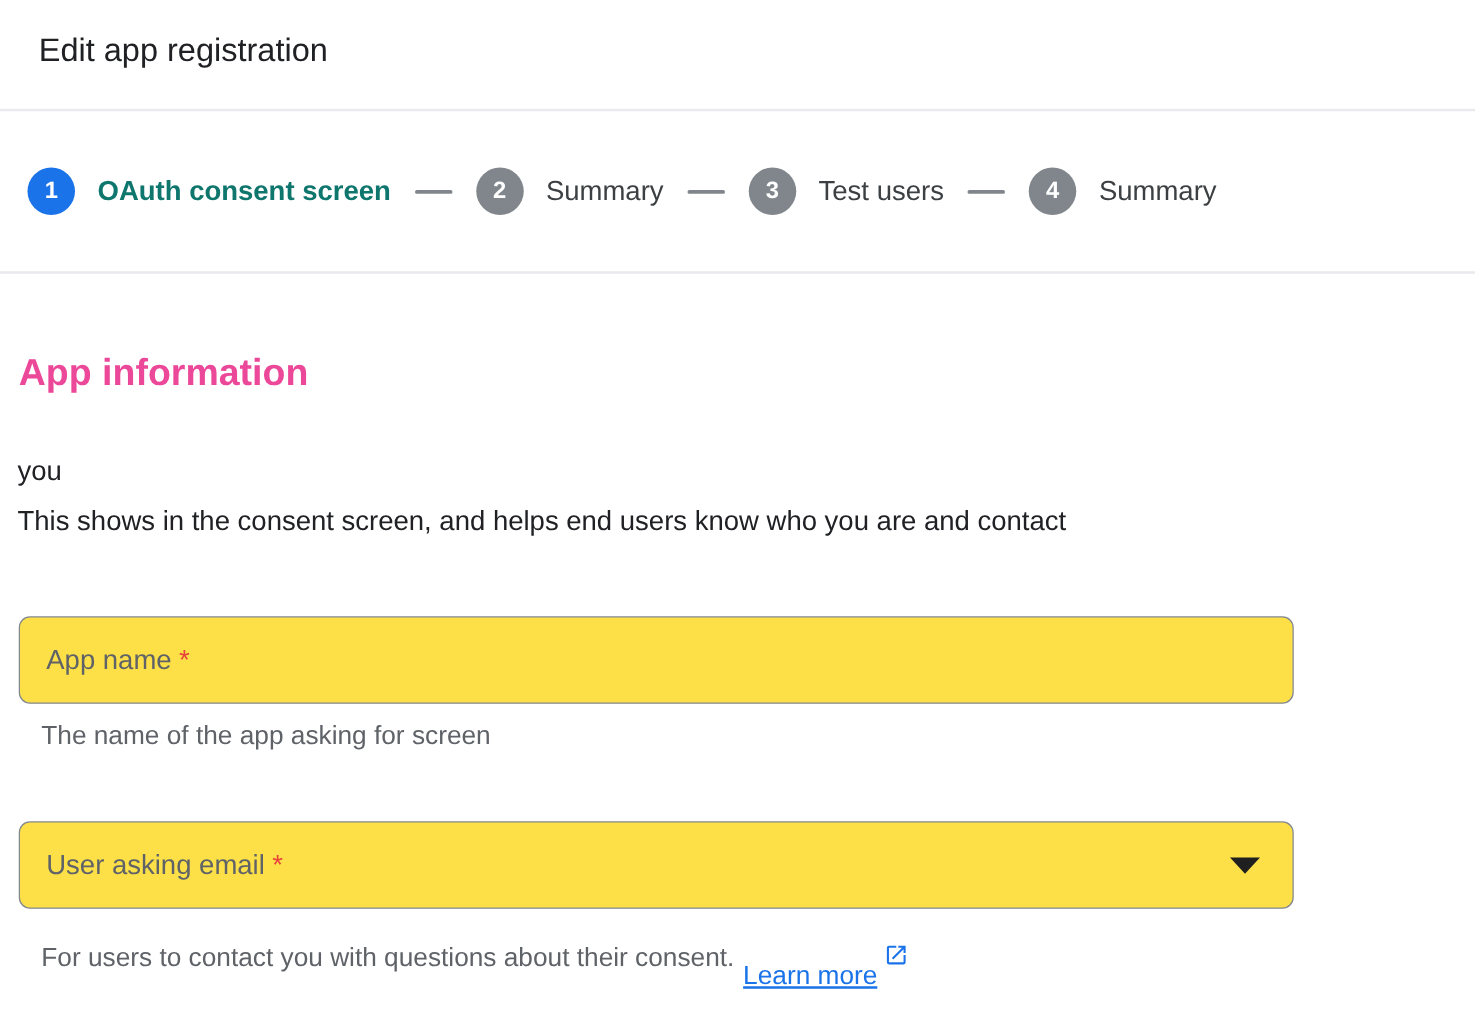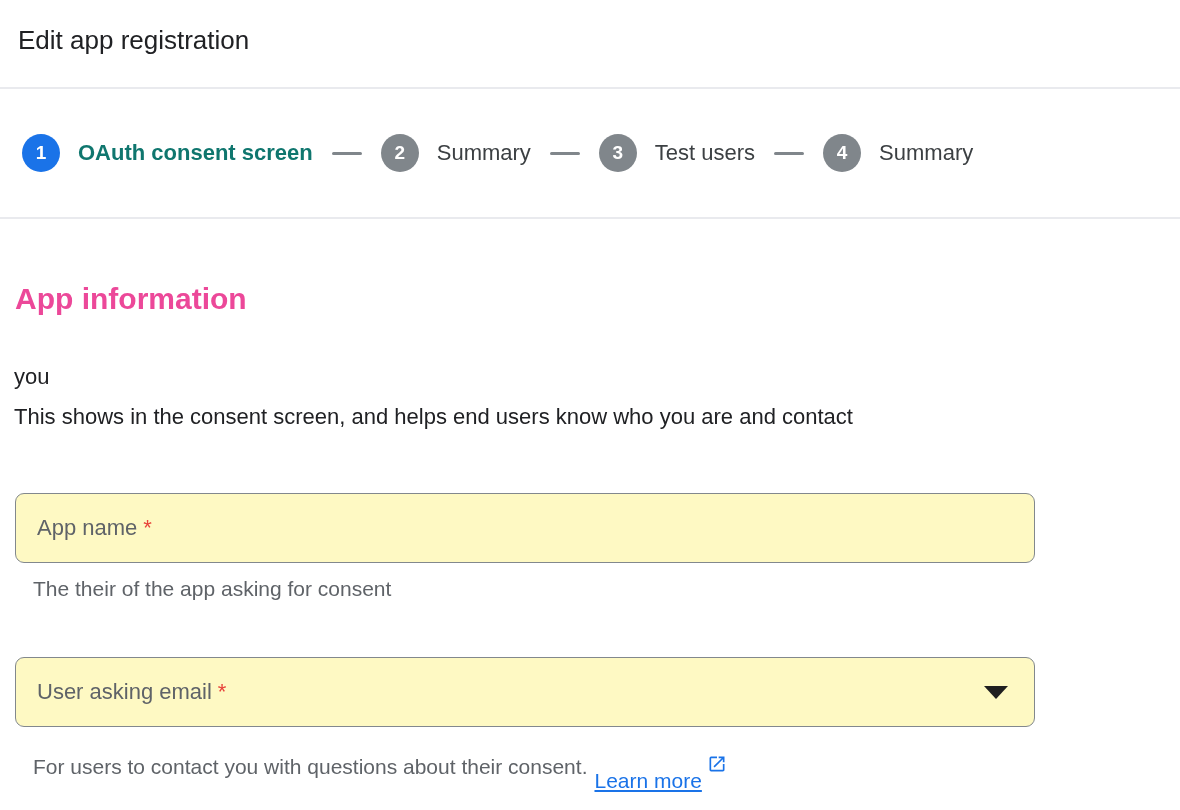--- a/index.html
+++ b/index.html
@@ -8,21 +8,21 @@
     background: #ffffff;
   }
   body {
     width: 1180px;
     height: 810px;
     font-family: "Liberation Sans", sans-serif;
     color: #202124;
     overflow: hidden;
   }
   .page-title {
-    padding: 24px 0 0 18px;
+    padding: 24px 0 0 31px;
     font-size: 26px;
     line-height: 32px;
     font-weight: 400;
     color: #202124;
   }
   .divider {
     height: 2px;
     background: #e9eaee;
     width: 100%;
   }
@@ -90,21 +90,21 @@
   .field {
     box-sizing: border-box;
     width: 1020px;
     height: 70px;
     margin: 56px 0 0 15px;
     border: 1.5px solid #82888d;
     border-radius: 9px;
     display: flex;
     align-items: center;
     padding: 0 26px 0 21px;
-    background: #fef9c3;
+    background: #fde047;
     cursor: text;
     text-align: right;
   }
   .field.select { cursor: pointer; }
   .field-label {
     font-size: 22px;
     color: #5f6368;
     white-space: nowrap;
   }
   .required-marker {
@@ -178,21 +178,21 @@
 <div class="section-description">
   <span>you</span>
   <span>This shows in the consent screen, and helps end users know who you are and contact</span>
 </div>
 
 <div class="field">
   <span class="field-label">App name</span>
   <span class="required-marker">*</span>
 </div>
 <div class="helper">
-  <span>The their of the app asking for consent</span>
+  <span>The name of the app asking for screen</span>
 </div>
 
 <div class="field select field-2">
   <span class="field-label">User asking email</span>
   <span class="required-marker">*</span>
   <span class="caret"></span>
 </div>
 <div class="helper">
   <span>For users to contact you with questions about their consent.</span>
   <a class="learn-more">Learn more</a>

